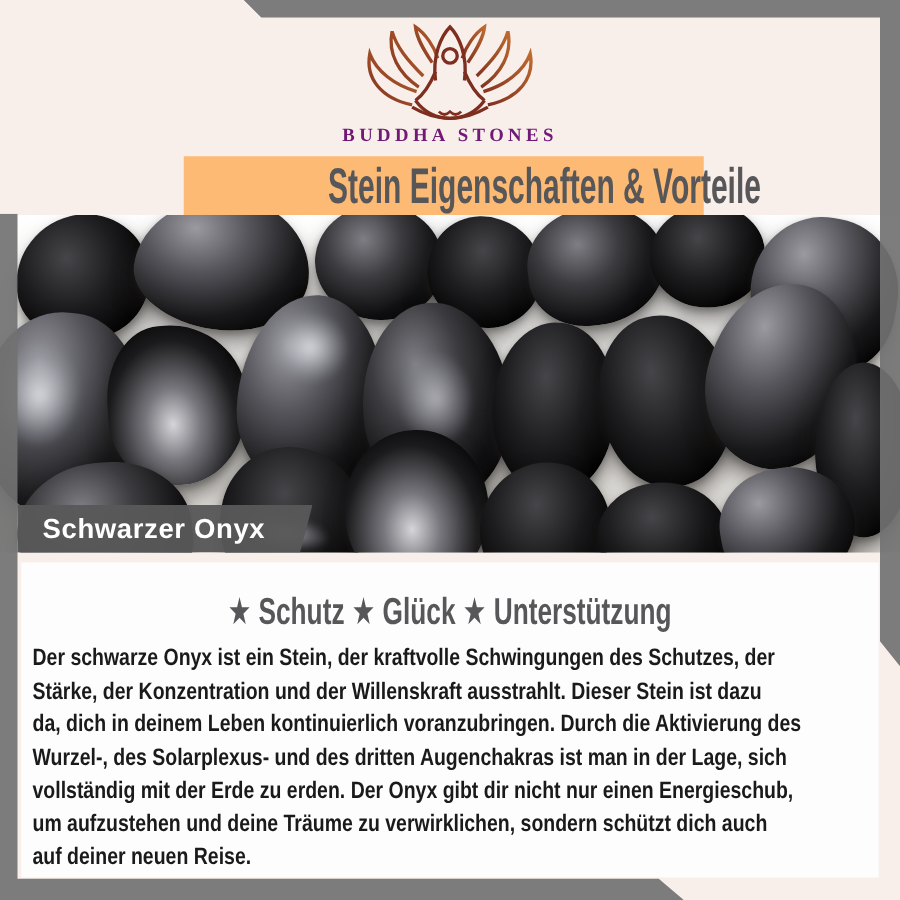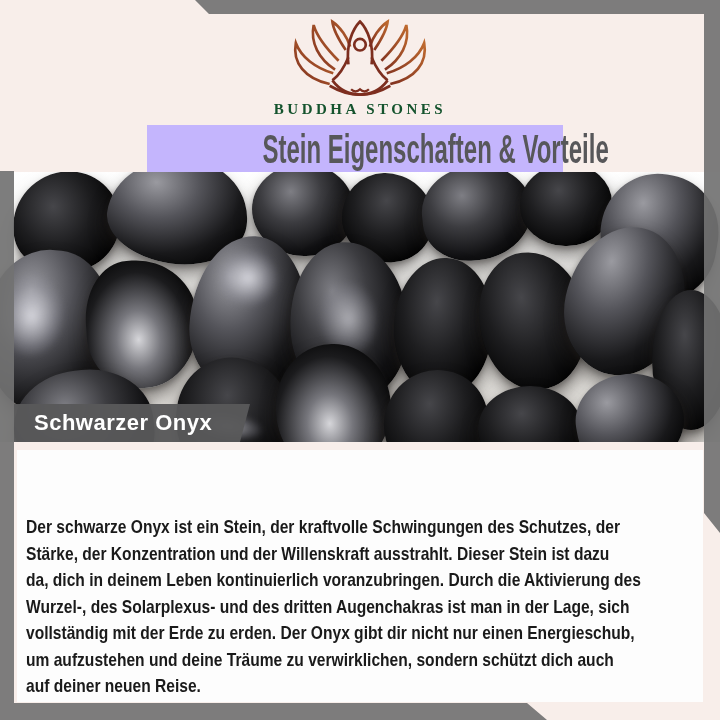--- a/index.html
+++ b/index.html
@@ -11,25 +11,25 @@
   
   .frame{position:absolute;inset:0;background:rgba(114,114,114,.92);pointer-events:none;z-index:5;}
   .frame-tr{clip-path:polygon(195px 0,720px 0,720px 533px,704px 513px,704px 14px,209px 14px);}
   .frame-bl{clip-path:polygon(0 171px,14px 171px,14px 703px,527px 703px,547px 720px,0 720px);}
   
   .logo-wrap{position:absolute;left:0;top:18px;width:720px;text-align:center;}
   .logo-wrap svg{display:inline-block;}
   .brand{
     position:absolute;left:0;top:101px;width:720px;text-align:center;
     font-family:"Liberation Serif","DejaVu Serif",serif;
-    font-size:15px;font-weight:600;letter-spacing:3.5px;color:#14532d;
+    font-size:15px;font-weight:600;letter-spacing:3.5px;color:#701a75;
   }
   .title-box{
     position:absolute;left:147px;top:125px;width:416px;height:47px;
-    background:#c4b5fd;line-height:49px;
+    background:#fdba74;line-height:49px;
   }
   .title-box span{
     display:inline-block;white-space:nowrap;
     font-size:40px;font-weight:bold;color:#57575a;
     transform:scaleX(.60);transform-origin:center;letter-spacing:0px;
   }
   
   .photo{
     position:absolute;left:0;top:172px;width:720px;height:270px;overflow:hidden;
     background:linear-gradient(180deg,#ffffff 0%,#ecebe8 45%,#dcd9d4 100%);
@@ -134,20 +134,23 @@
     </i>
   <i class="stone sC" style="left:276px;top:172px;width:115px;height:128px;border-radius:50% 50% 52% 48%;transform:rotate(-3deg);"></i>
   <i class="stone sB" style="left:384px;top:198px;width:104px;height:108px;border-radius:52% 48% 50% 50%;transform:rotate(5deg);"></i>
   <i class="stone sB" style="left:478px;top:214px;width:104px;height:86px;border-radius:50% 50% 50% 50%;"></i>
   <i class="stone sA" style="left:576px;top:202px;width:108px;height:96px;border-radius:48% 52% 52% 48%;transform:rotate(-10deg);"></i>
 </div>
 
 <div class="photo-label">Schwarzer Onyx</div>
 
 <div class="panel">
+  <div class="benefits-heading">
+    <span>★ Schutz ★ Glück ★ Unterstützung</span>
+  </div>
   <div class="body-text">
     <div>Der schwarze Onyx ist ein Stein, der kraftvolle Schwingungen des Schutzes, der</div>
     <div>Stärke, der Konzentration und der Willenskraft ausstrahlt. Dieser Stein ist dazu</div>
     <div>da, dich in deinem Leben kontinuierlich voranzubringen. Durch die Aktivierung des</div>
     <div>Wurzel-, des Solarplexus- und des dritten Augenchakras ist man in der Lage, sich</div>
     <div>vollständig mit der Erde zu erden. Der Onyx gibt dir nicht nur einen Energieschub,</div>
     <div>um aufzustehen und deine Träume zu verwirklichen, sondern schützt dich auch</div>
     <div>auf deiner neuen Reise.</div>
   </div>
 </div>

